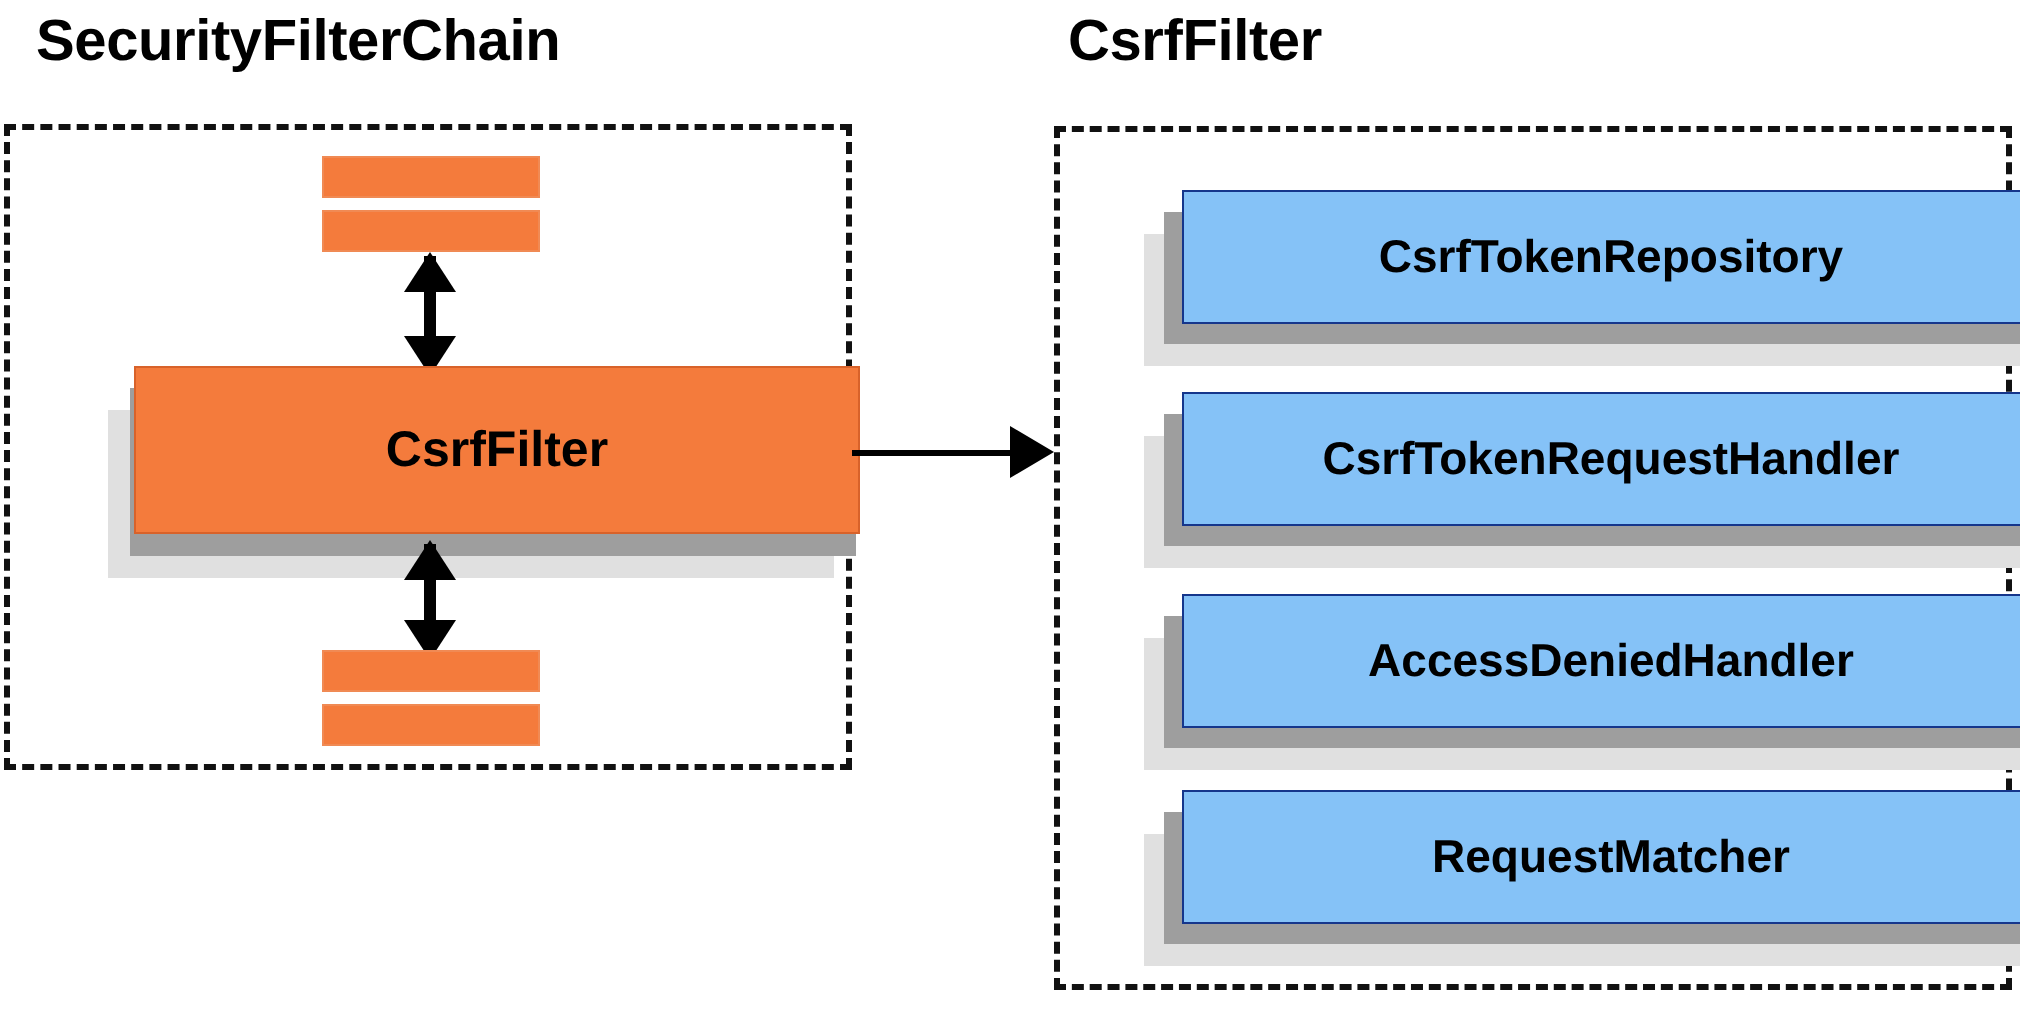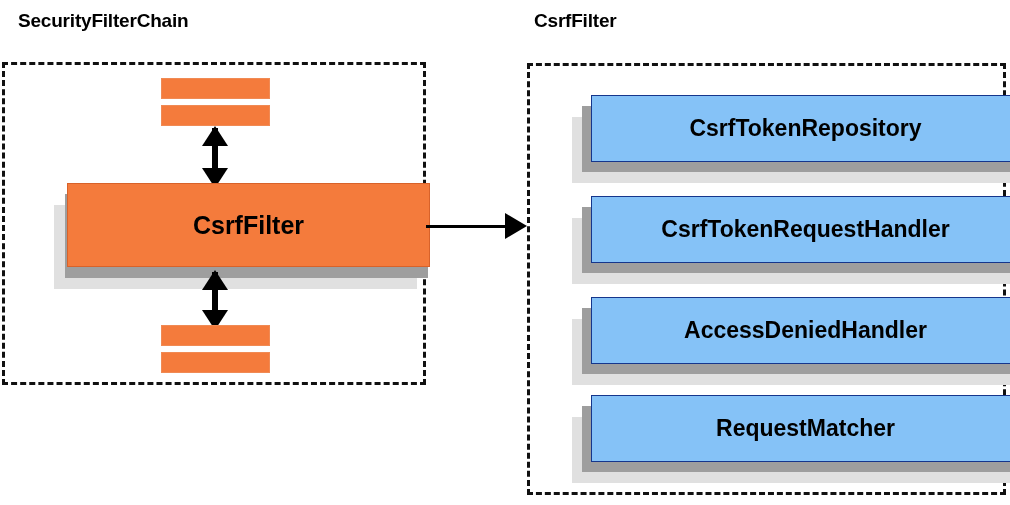--- a/index.html
+++ b/index.html
@@ -17,21 +17,21 @@
     height: 505px;
     background: #ffffff;
     overflow: hidden;
   }
 
   
   .panel-title {
     position: absolute;
     font-family: "Liberation Sans", sans-serif;
     font-weight: bold;
-    font-size: 19px;
+    font-size: 29px;
     line-height: 34px;
     color: #000000;
     white-space: nowrap;
     letter-spacing: -0.2px;
   }
   #title-left  { left: 18px;  top: 4px; }
   #title-right { left: 534px; top: 4px; }
 
   
   .dashed-panel {

